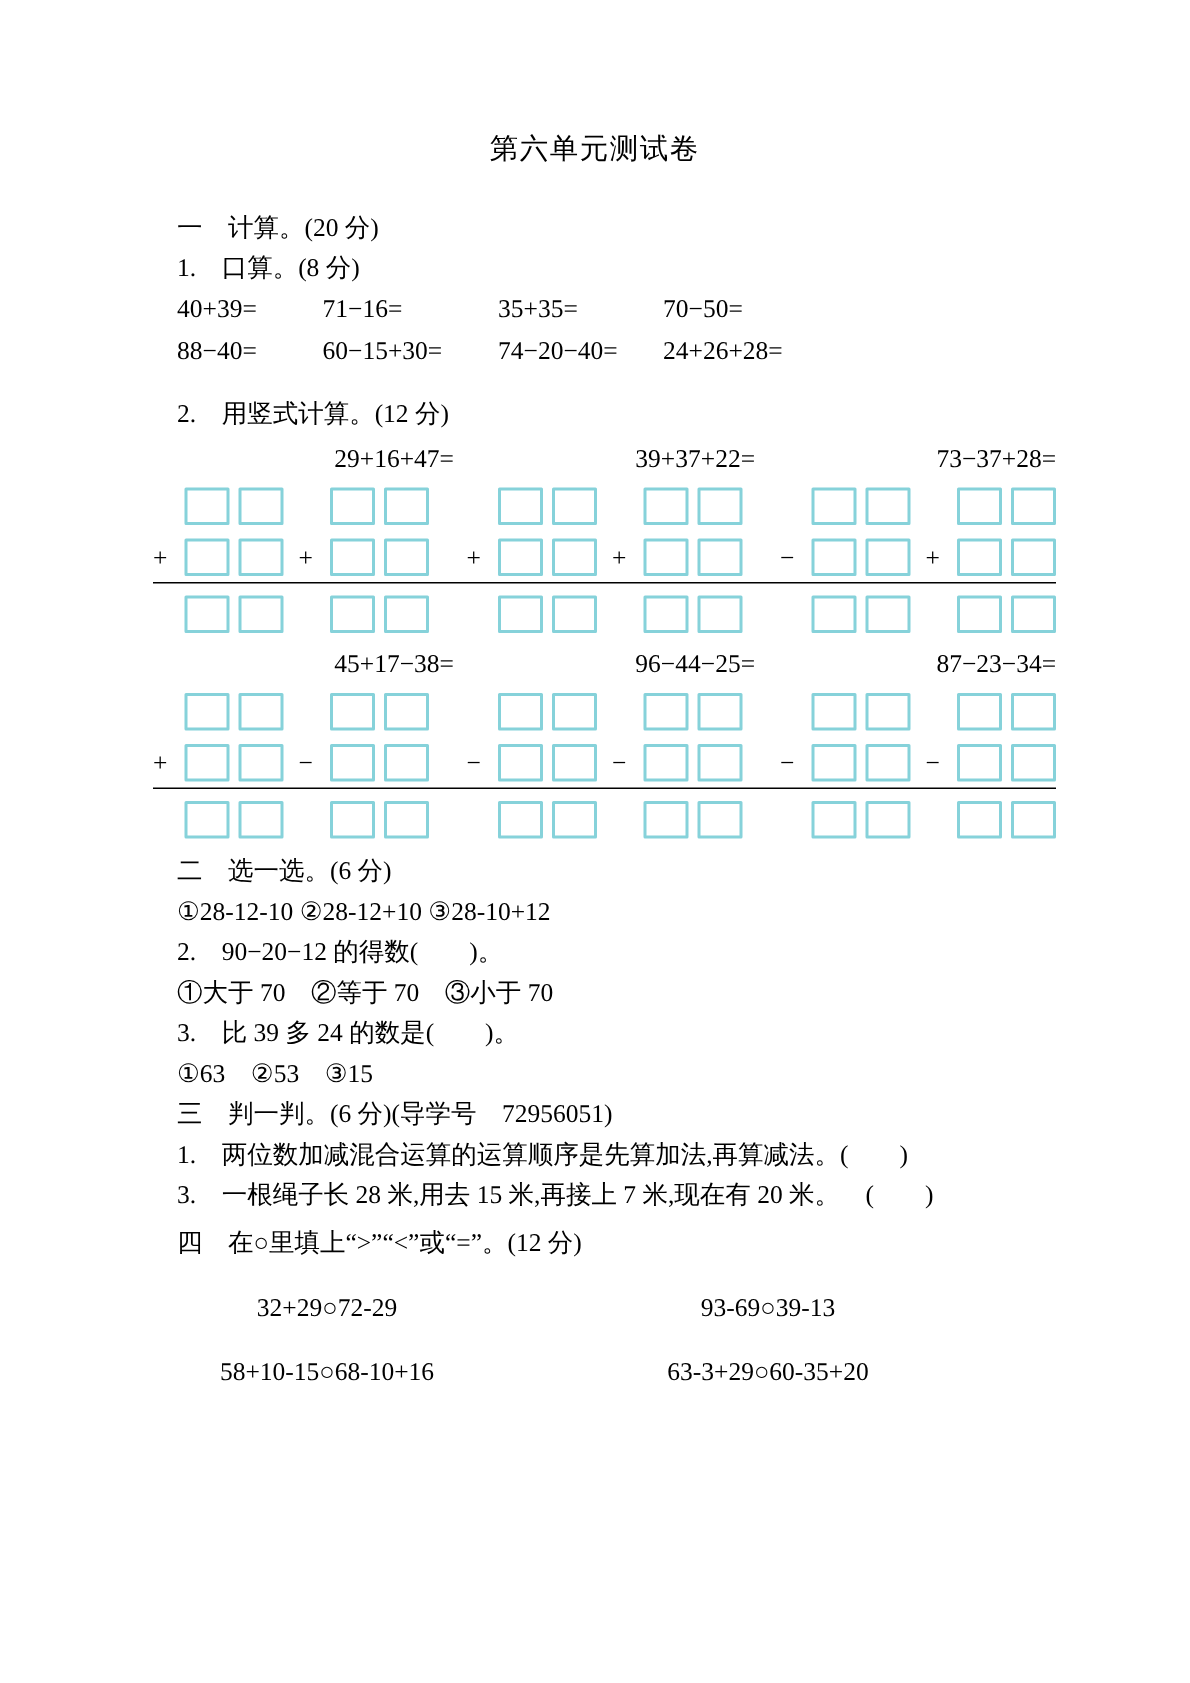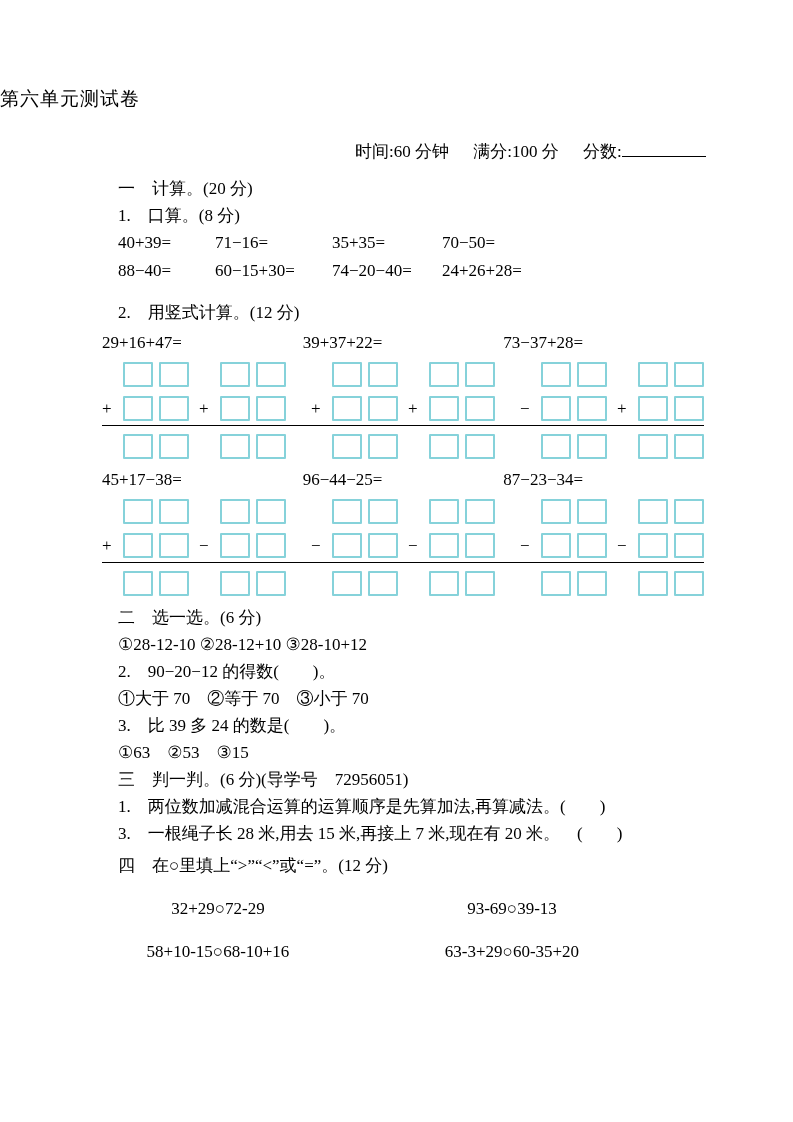--- a/index.html
+++ b/index.html
@@ -4,32 +4,32 @@
 <style>
   * { box-sizing: border-box; }
   html, body { margin: 0; padding: 0; }
   body {
     width: 793px; height: 1122px;
     background: #ffffff; color: #000000;
     font-family: "Liberation Serif", "DejaVu Serif", serif;
     font-size: 17px;
   }
   .page { position: relative; width: 793px; height: 1122px; padding-top: 86px; overflow: hidden; }
-  .title { margin: 0 0 26px 0; text-align: left; font-size: 19px; font-weight: 400; letter-spacing: 1px; }
+  .title { margin: 0 0 26px 0; text-align: center; font-size: 19px; font-weight: 400; letter-spacing: 1px; }
   .content { margin-left: 118px; width: 588px; }
   .exam-info { padding-left: 237px; margin-bottom: 10px; white-space: nowrap; line-height: 27px; }
   .exam-info > span { margin-right: 20px; }
   .exam-info .score-wrap { margin-right: 0; }
   .blank-line { display: inline-block; width: 84px; height: 14px; border-bottom: 1px solid #000; vertical-align: baseline; }
   .line { line-height: 27px; }
   .oral-row { display: grid; grid-template-columns: 97px 117px 110px auto; line-height: 28px; }
   .vc-label { margin-top: 14px; margin-bottom: 4px; }
   .vcalc { width: 602px; margin-left: -16px; margin-bottom: 8px; }
   .vcalc-problems { display: flex; line-height: 26px; margin-bottom: 6px; }
-  .vcalc-problem { flex: 1; text-align: left; }
+  .vcalc-problem { flex: 1; text-align: right; }
   .vcalc-line { display: flex; justify-content: space-between; }
   .vcalc-top { margin-bottom: 9px; }
   .vcalc-mid { margin-bottom: 4px; }
   .vcalc-bot { margin-bottom: 0; }
   .vcalc-group { display: flex; }
   .vcalc-unit { display: flex; align-items: center; margin-left: 10px; }
   .vcalc-group .vcalc-unit:first-child { margin-left: 0; }
   .vcalc-op { display: inline-block; width: 15px; font-size: 17px; line-height: 25px; }
   .vcalc-box { display: inline-block; width: 30px; height: 25px; border: 2px solid var(--box-color, #86d2da); border-radius: 1px; margin-left: 6px; background: #fff; }
   .vcalc-rule { border-top: 1px solid #000; height: 0; margin: 0 0 8px 0; }
@@ -37,25 +37,20 @@
   .mt-sm { margin-top: 5px; }
 </style>
 </head>
 <body>
 
 <div class="page">
   <h1 class="title">第六单元测试卷</h1>
 
   <div class="content">
 
-    <div class="exam-info">
-      <span>时间:60 分钟</span>
-      <span>满分:100 分</span>
-      <span class="score-wrap"><span>分数:</span><span class="blank-line"></span></span>
-    </div>
 
     <div class="line">一　计算。(20 分)</div>
     <div class="line">1.　口算。(8 分)</div>
 
     <div class="oral-row">
       <span>40+39=</span>
       <span>71−16=</span>
       <span>35+35=</span>
       <span>70−50=</span>
     </div>

